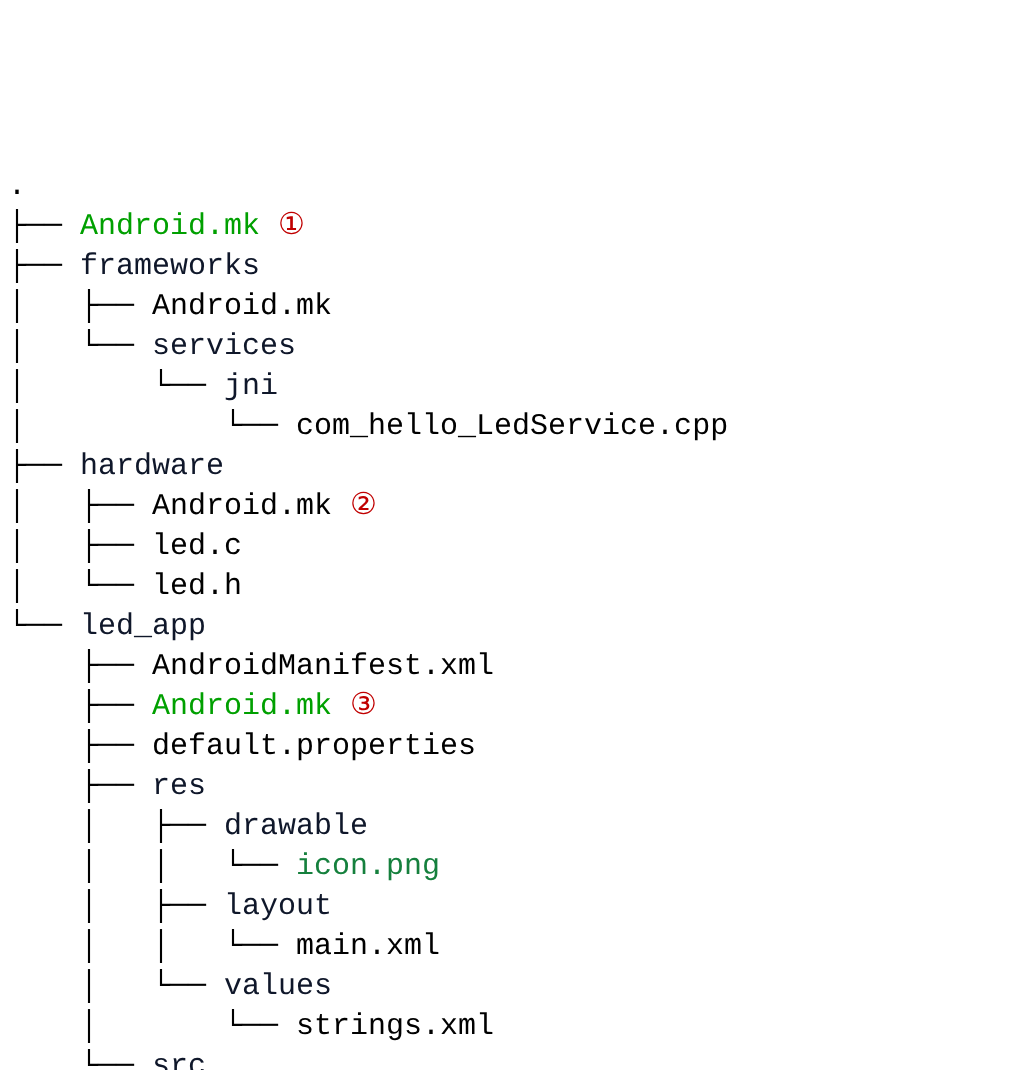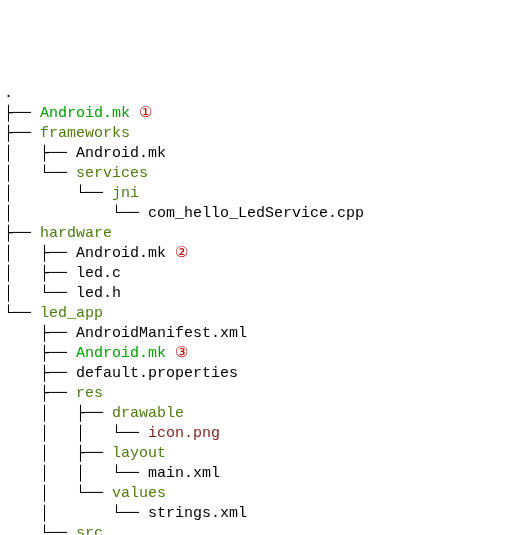--- a/index.html
+++ b/index.html
@@ -7,24 +7,24 @@
     padding: 4px;
     background: #ffffff;
     font-family: "Courier New", monospace;
     font-size: 15px;
     line-height: 20px;
     white-space: pre;
     color: #000000;
   }
   .tree-line { height: 20px; }
   .branch { color: #000000; }
-  .dir    { color: #4d7c0f; }
+  .dir    { color: #0f172a; }
   .file   { color: #000000; }
   .green  { color: #00a000; }
-  .magenta{ color: #7f1d1d; }
+  .magenta{ color: #15803d; }
   .annot  { color: #c00000; }
 </style>
 </head>
 <body>
 
 
 
 <div id="tree"><div class="tree-line"><span class="branch"></span><span class="file">.</span></div><div class="tree-line"><span class="branch">├── </span><span class="green">Android.mk</span><span class="annot"> ①</span></div><div class="tree-line"><span class="branch">├── </span><span class="dir">frameworks</span></div><div class="tree-line"><span class="branch">│   ├── </span><span class="file">Android.mk</span></div><div class="tree-line"><span class="branch">│   └── </span><span class="dir">services</span></div><div class="tree-line"><span class="branch">│       └── </span><span class="dir">jni</span></div><div class="tree-line"><span class="branch">│           └── </span><span class="file">com_hello_LedService.cpp</span></div><div class="tree-line"><span class="branch">├── </span><span class="dir">hardware</span></div><div class="tree-line"><span class="branch">│   ├── </span><span class="file">Android.mk</span><span class="annot"> ②</span></div><div class="tree-line"><span class="branch">│   ├── </span><span class="file">led.c</span></div><div class="tree-line"><span class="branch">│   └── </span><span class="file">led.h</span></div><div class="tree-line"><span class="branch">└── </span><span class="dir">led_app</span></div><div class="tree-line"><span class="branch">    ├── </span><span class="file">AndroidManifest.xml</span></div><div class="tree-line"><span class="branch">    ├── </span><span class="green">Android.mk</span><span class="annot"> ③</span></div><div class="tree-line"><span class="branch">    ├── </span><span class="file">default.properties</span></div><div class="tree-line"><span class="branch">    ├── </span><span class="dir">res</span></div><div class="tree-line"><span class="branch">    │   ├── </span><span class="dir">drawable</span></div><div class="tree-line"><span class="branch">    │   │   └── </span><span class="magenta">icon.png</span></div><div class="tree-line"><span class="branch">    │   ├── </span><span class="dir">layout</span></div><div class="tree-line"><span class="branch">    │   │   └── </span><span class="file">main.xml</span></div><div class="tree-line"><span class="branch">    │   └── </span><span class="dir">values</span></div><div class="tree-line"><span class="branch">    │       └── </span><span class="file">strings.xml</span></div><div class="tree-line"><span class="branch">    └── </span><span class="dir">src</span></div></div>
 
 

